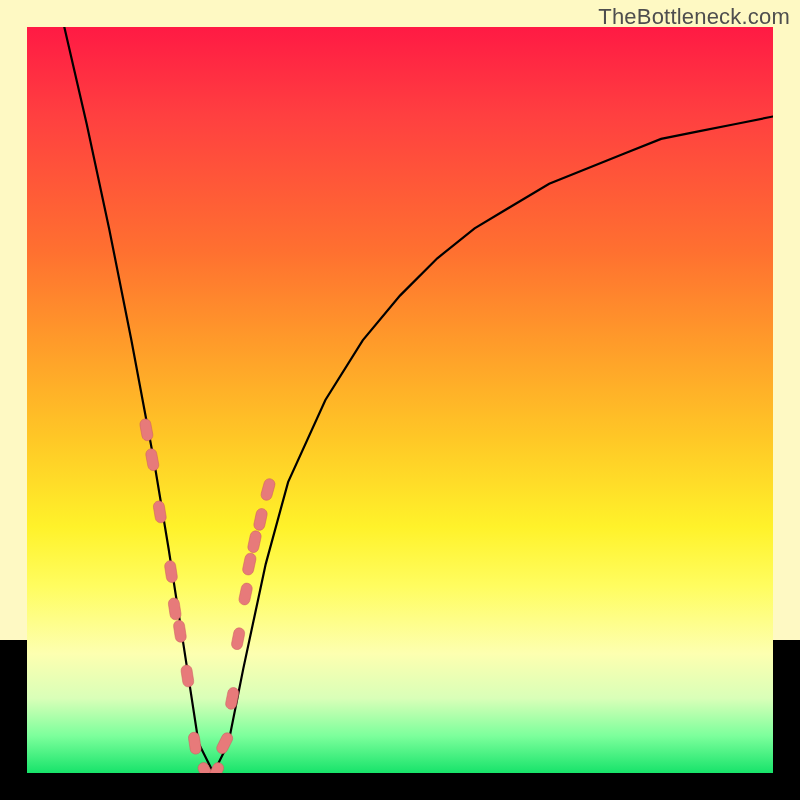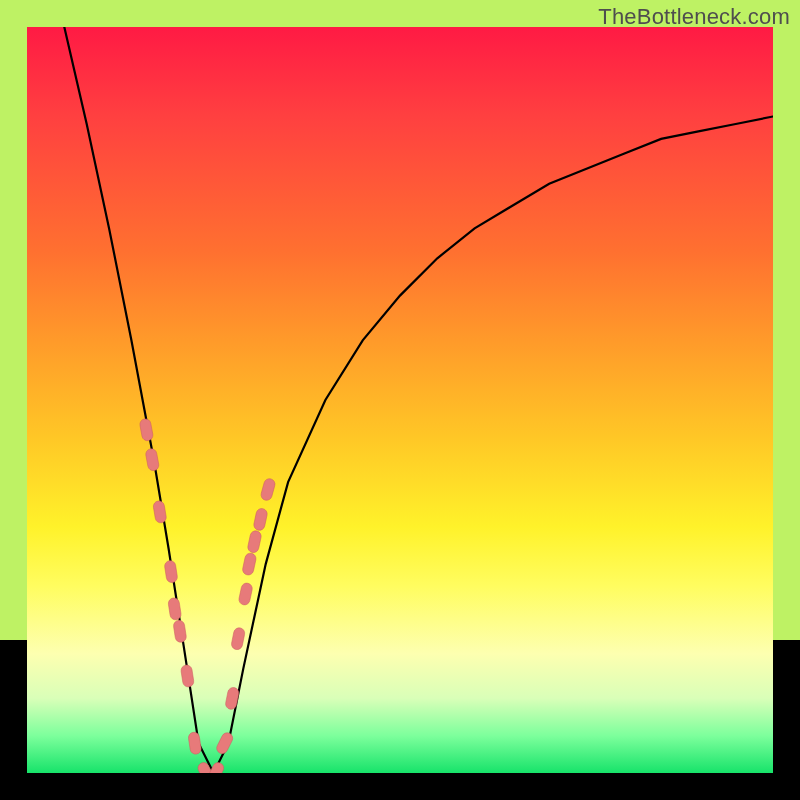--- a/index.html
+++ b/index.html
@@ -10,21 +10,21 @@
     overflow: hidden;
     background: #000;
     font-family: Arial, Helvetica, sans-serif;
   }
   .frame {
     position: absolute;
     left: 0;
     top: 0;
     width: 800px;
     height: 640px;
-    background: #bef264;
+    background: #fef9c3;
   }
   .plot {
     position: absolute;
     left: 27px;
     top: 27px;
     width: 746px;
     height: 746px;
     background: linear-gradient(
       to bottom,
       #ff1a44 0%,

